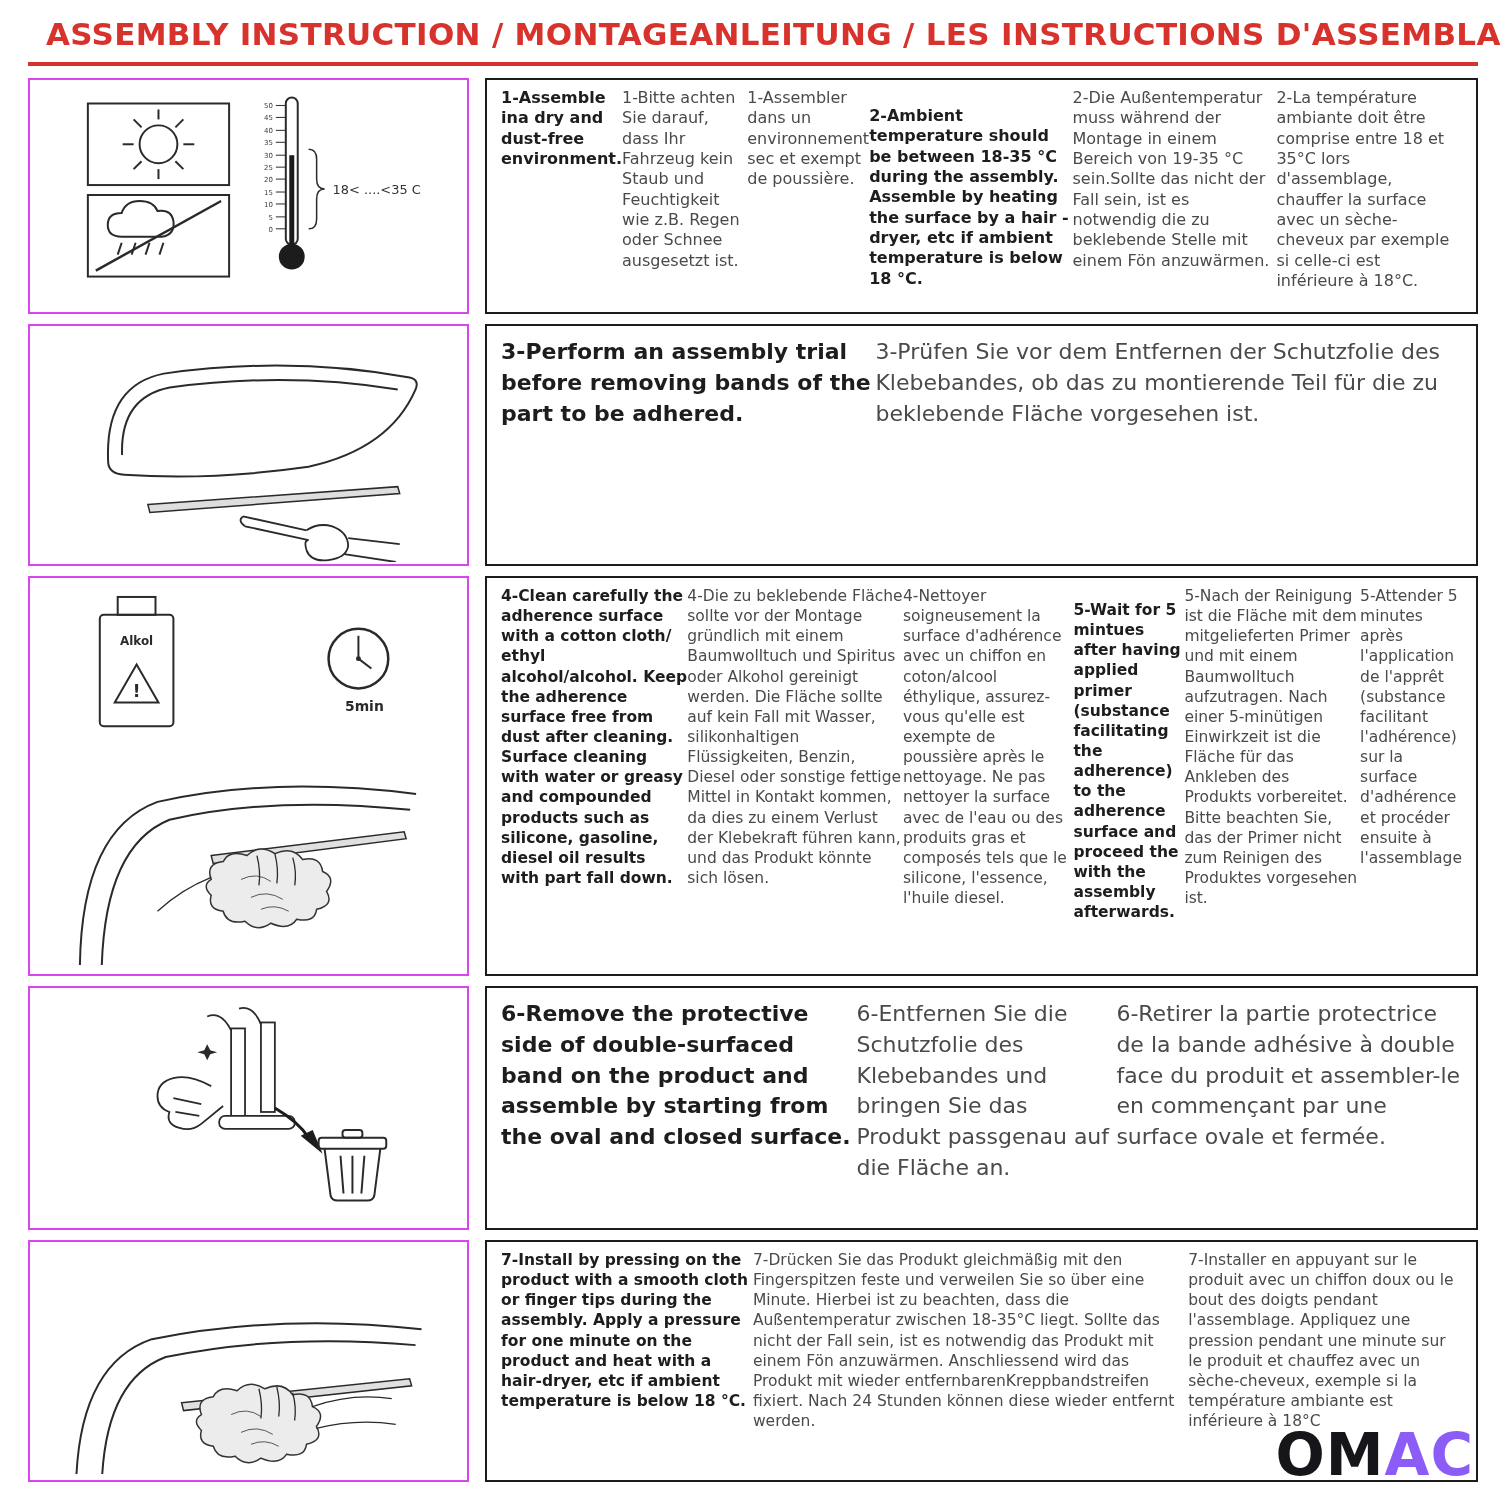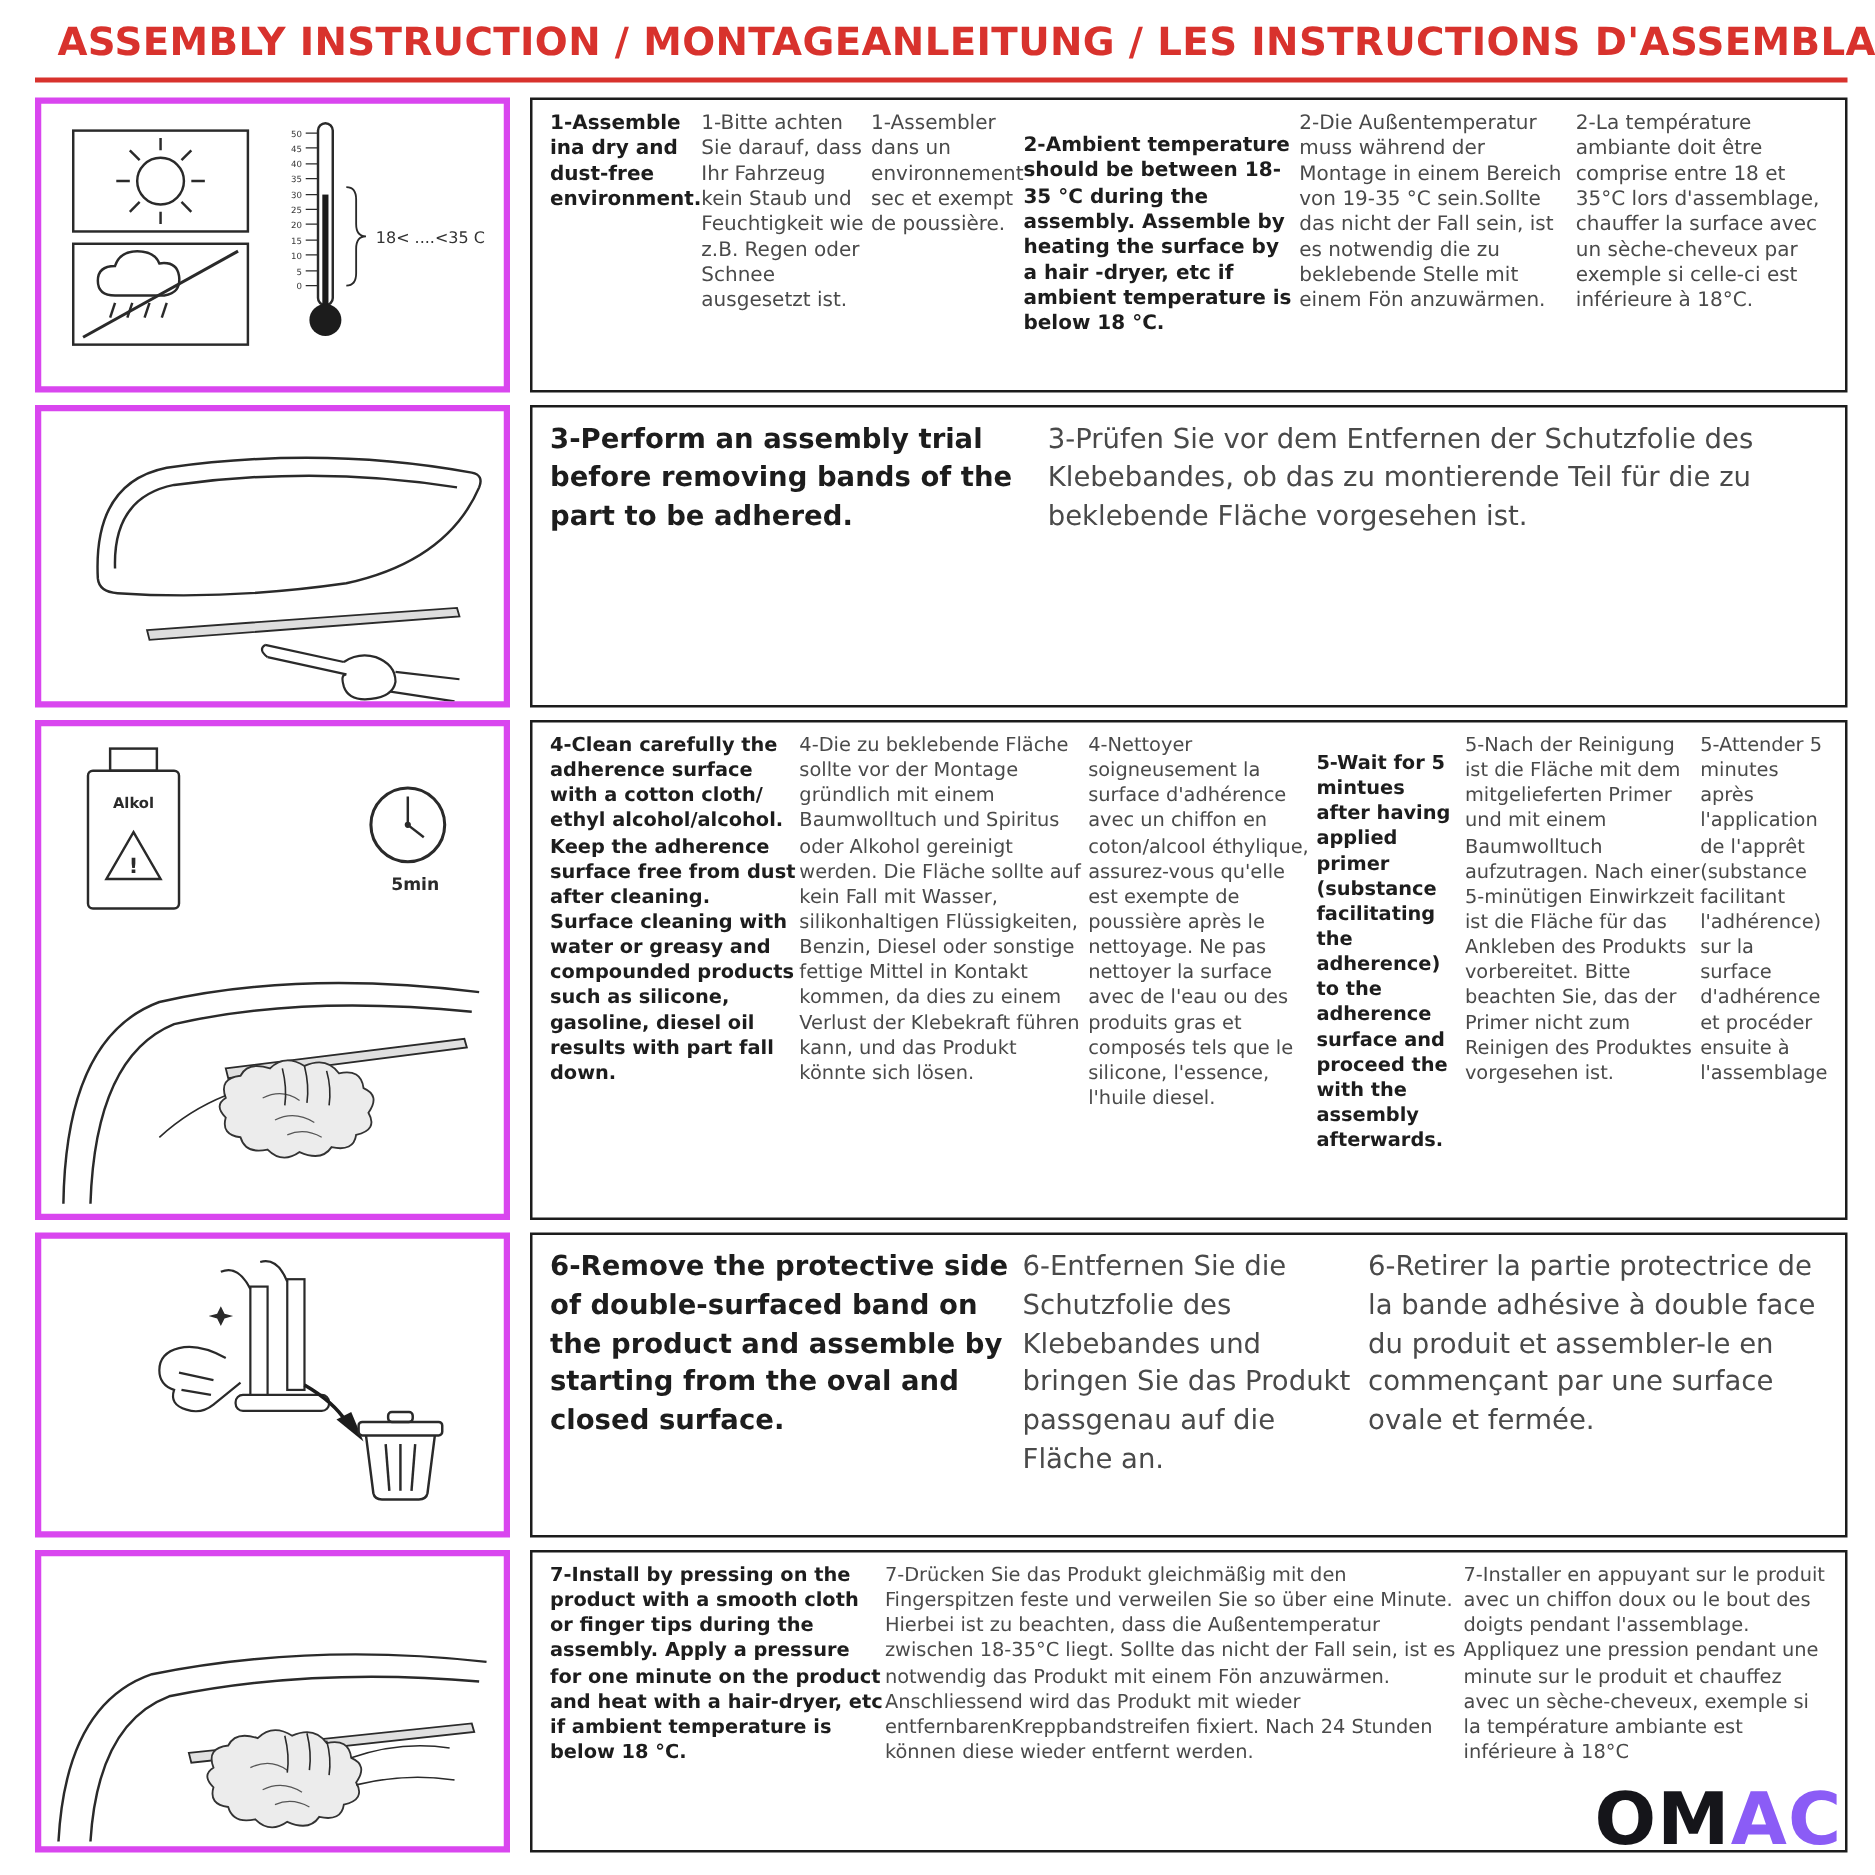--- a/index.html
+++ b/index.html
@@ -13,21 +13,21 @@
   }
   .page { width:1500px; height:1500px; padding:16px 22px 14px 28px; display:flex; flex-direction:column; }
   .title {
     color:#d8322d; font-size:31px; font-weight:800; letter-spacing:.3px;
     padding-left:18px; white-space:nowrap;
   }
   .title-rule { height:4px; background:#d8322d; margin-top:10px; }
   .rows { display:flex; flex-direction:column; gap:10px; margin-top:12px; }
   .row { display:flex; gap:16px; }
   .figure-box {
-    width:380px; flex:none; border:5px solid #d946ef; background:#fff;
+    width:441px; flex:none; border:2px solid #d946ef; background:#fff;
     display:flex; align-items:center; justify-content:center; overflow:hidden;
   }
   .text-box {
     flex:1; border:2px solid #1c1c1c; background:#fff;
     padding:8px 14px; display:flex; 
   }
   .text-box.center { justify-content:center; }
   .h1{height:236px} .h2{height:242px} .h3{height:400px} .h4{height:244px} .h5{height:242px}
   .size-s  { font-size:16px;   line-height:1.27; }
   .size-xs { font-size:15.5px; line-height:1.3; }

